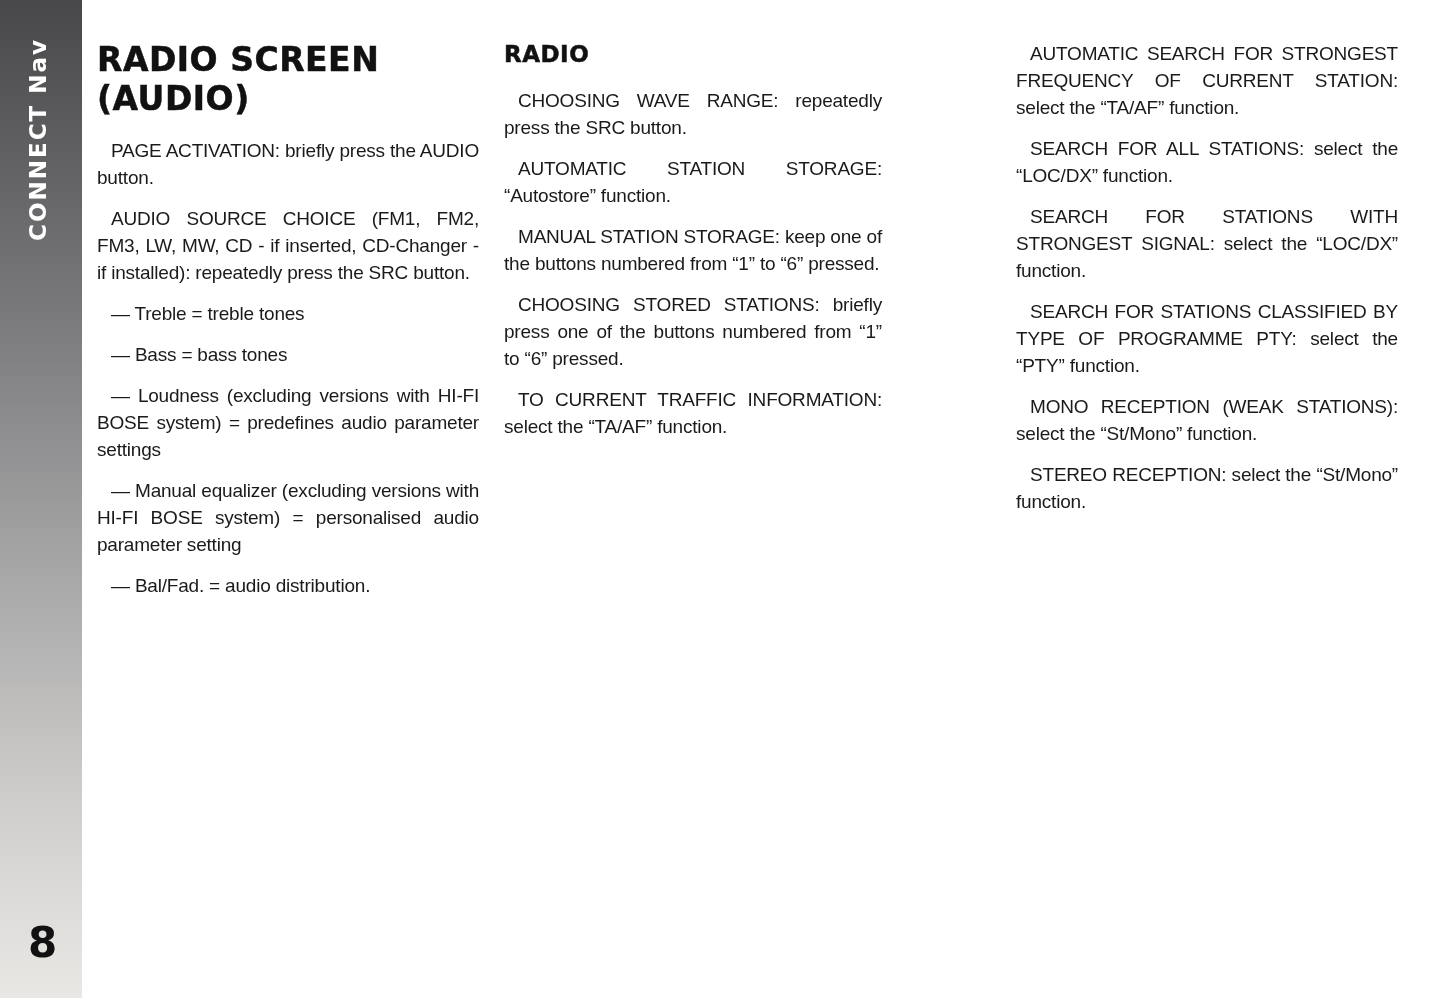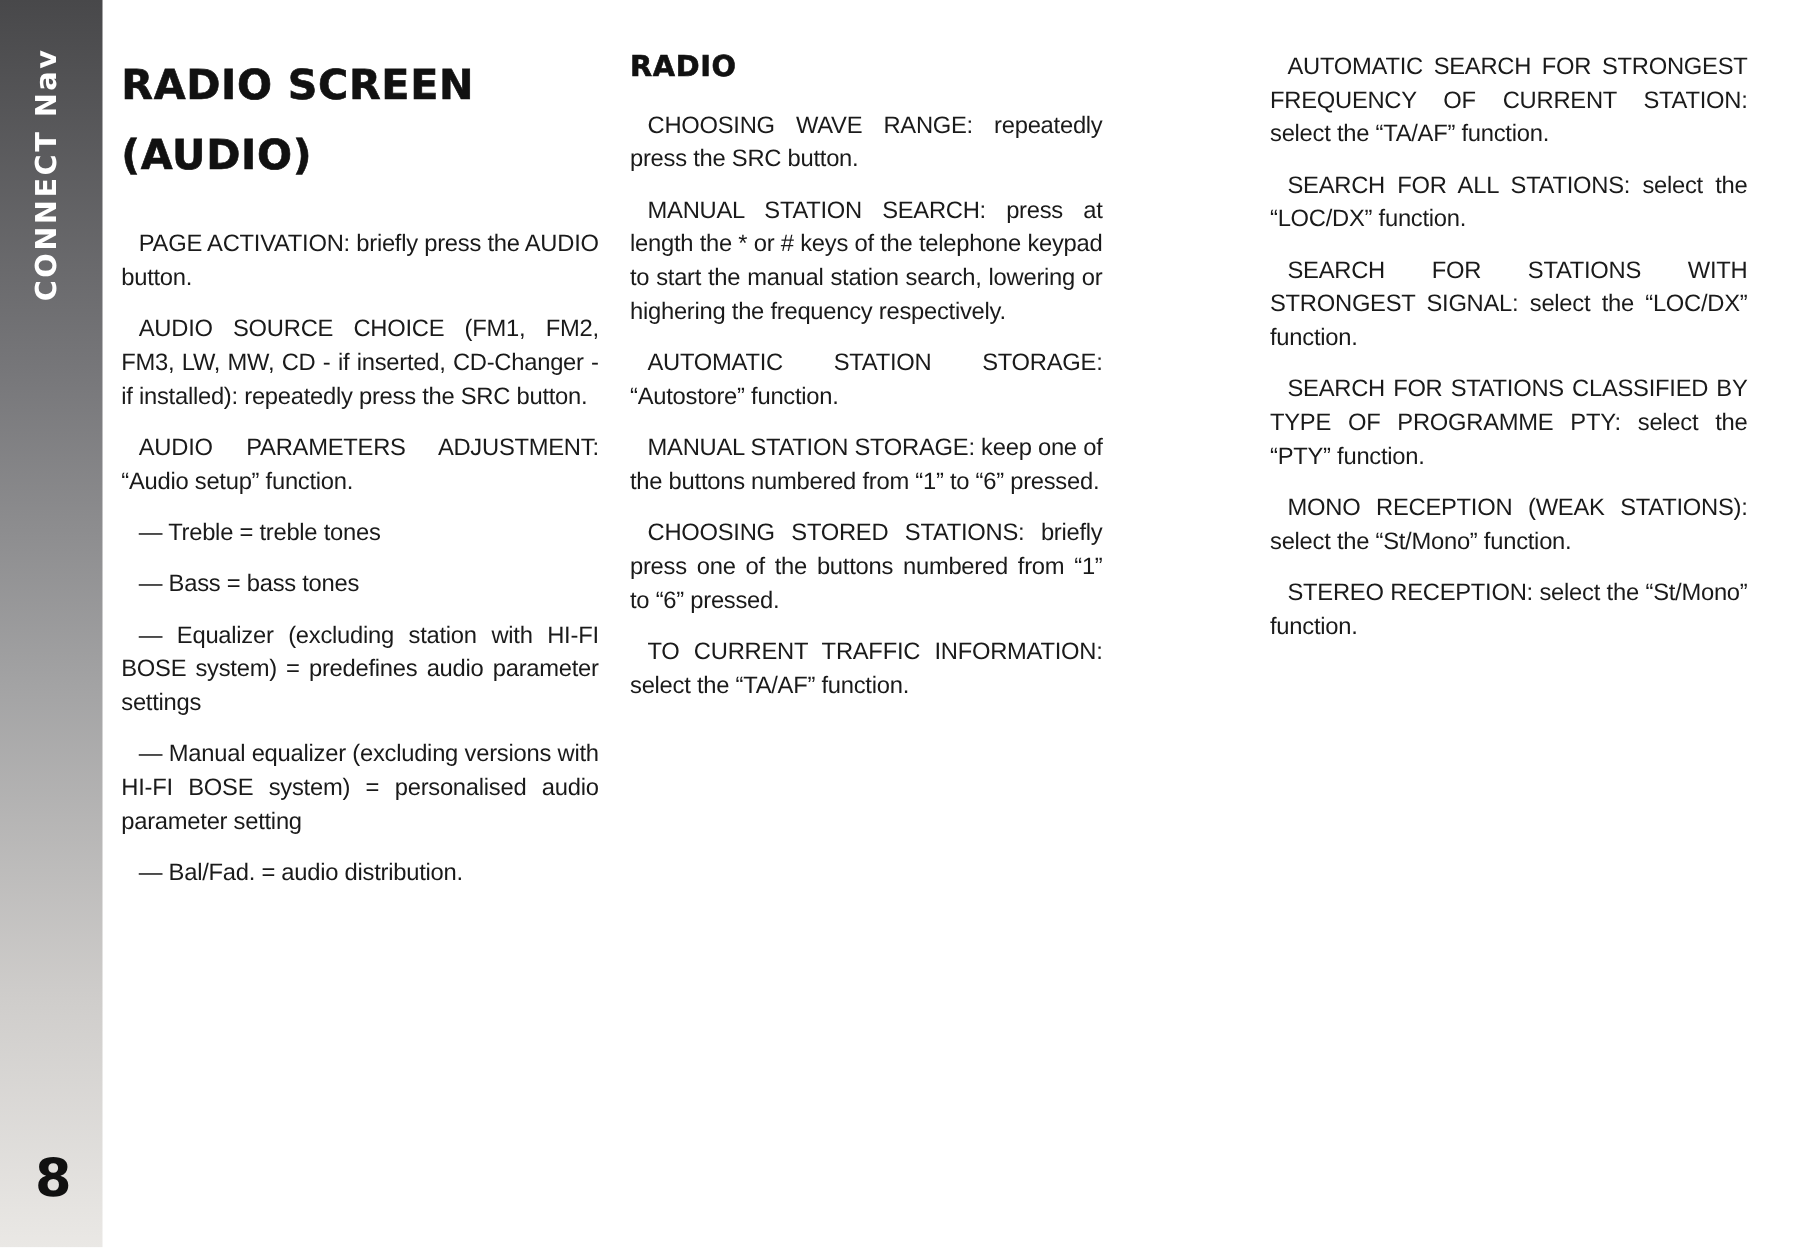--- a/index.html
+++ b/index.html
@@ -58,22 +58,22 @@
   .heading {
     font-family: "DejaVu Sans", sans-serif;
     font-weight: bold;
     color: #111111;
     margin: 0;
     letter-spacing: 0.5px;
     -webkit-text-stroke: 0.5px #111111;
   }
   .heading-large {
     font-size: 33px;
-    line-height: 56px;
-    margin-bottom: 30px;
+    line-height: 39px;
+    margin-bottom: 19px;
   }
   .heading-small {
     font-size: 23px;
     line-height: 28px;
     margin-bottom: 19px;
   }
   .para {
     font-size: 19px;
     line-height: 27px;
     letter-spacing: -0.2px;
@@ -90,34 +90,32 @@
   <div class="sidebar">
     <div class="sidebar-label">CONNECT Nav</div>
     <div class="page-number">8</div>
   </div>
 
   <div class="col col-0">
     <h1 class="heading heading-large">RADIO SCREEN (AUDIO)</h1>
     <div class="paras">
         <div class="para">PAGE ACTIVATION: briefly press the AUDIO button.</div>
         <div class="para">AUDIO SOURCE CHOICE (FM1, FM2, FM3, LW, MW, CD - if inserted, CD-Changer - if installed): repeatedly press the SRC button.</div>
-        <div class="para">AUDIO PARAMETERS ADJUSTMENT: “Audio setup” function.</div>
         <div class="para">— Treble = treble tones</div>
         <div class="para">— Bass = bass tones</div>
-        <div class="para">— Equalizer (excluding station with HI-FI BOSE system) = predefines audio parameter settings</div>
+        <div class="para">— Loudness (excluding versions with HI-FI BOSE system) = predefines audio parameter settings</div>
         <div class="para">— Manual equalizer (excluding versions with HI-FI BOSE system) = personalised audio parameter setting</div>
         <div class="para">— Bal/Fad. = audio distribution.</div>
       </div>
   </div>
 
   <div class="col col-1">
     <h2 class="heading heading-small">RADIO</h2>
     <div class="paras">
         <div class="para">CHOOSING WAVE RANGE: repeatedly press the SRC button.</div>
-        <div class="para">MANUAL STATION SEARCH: press at length the * or # keys of the telephone keypad to start the manual station search, lowering or highering the frequency respectively.</div>
         <div class="para">AUTOMATIC STATION STORAGE: “Autostore” function.</div>
         <div class="para">MANUAL STATION STORAGE: keep one of the buttons numbered from “1” to “6” pressed.</div>
         <div class="para">CHOOSING STORED STATIONS: briefly press one of the buttons numbered from “1” to “6” pressed.</div>
         <div class="para">TO CURRENT TRAFFIC INFORMATION: select the “TA/AF” function.</div>
       </div>
   </div>
 
   <div class="col col-2">
     <div class="paras">
         <div class="para">AUTOMATIC SEARCH FOR STRONGEST FREQUENCY OF CURRENT STATION: select the “TA/AF” function.</div>

